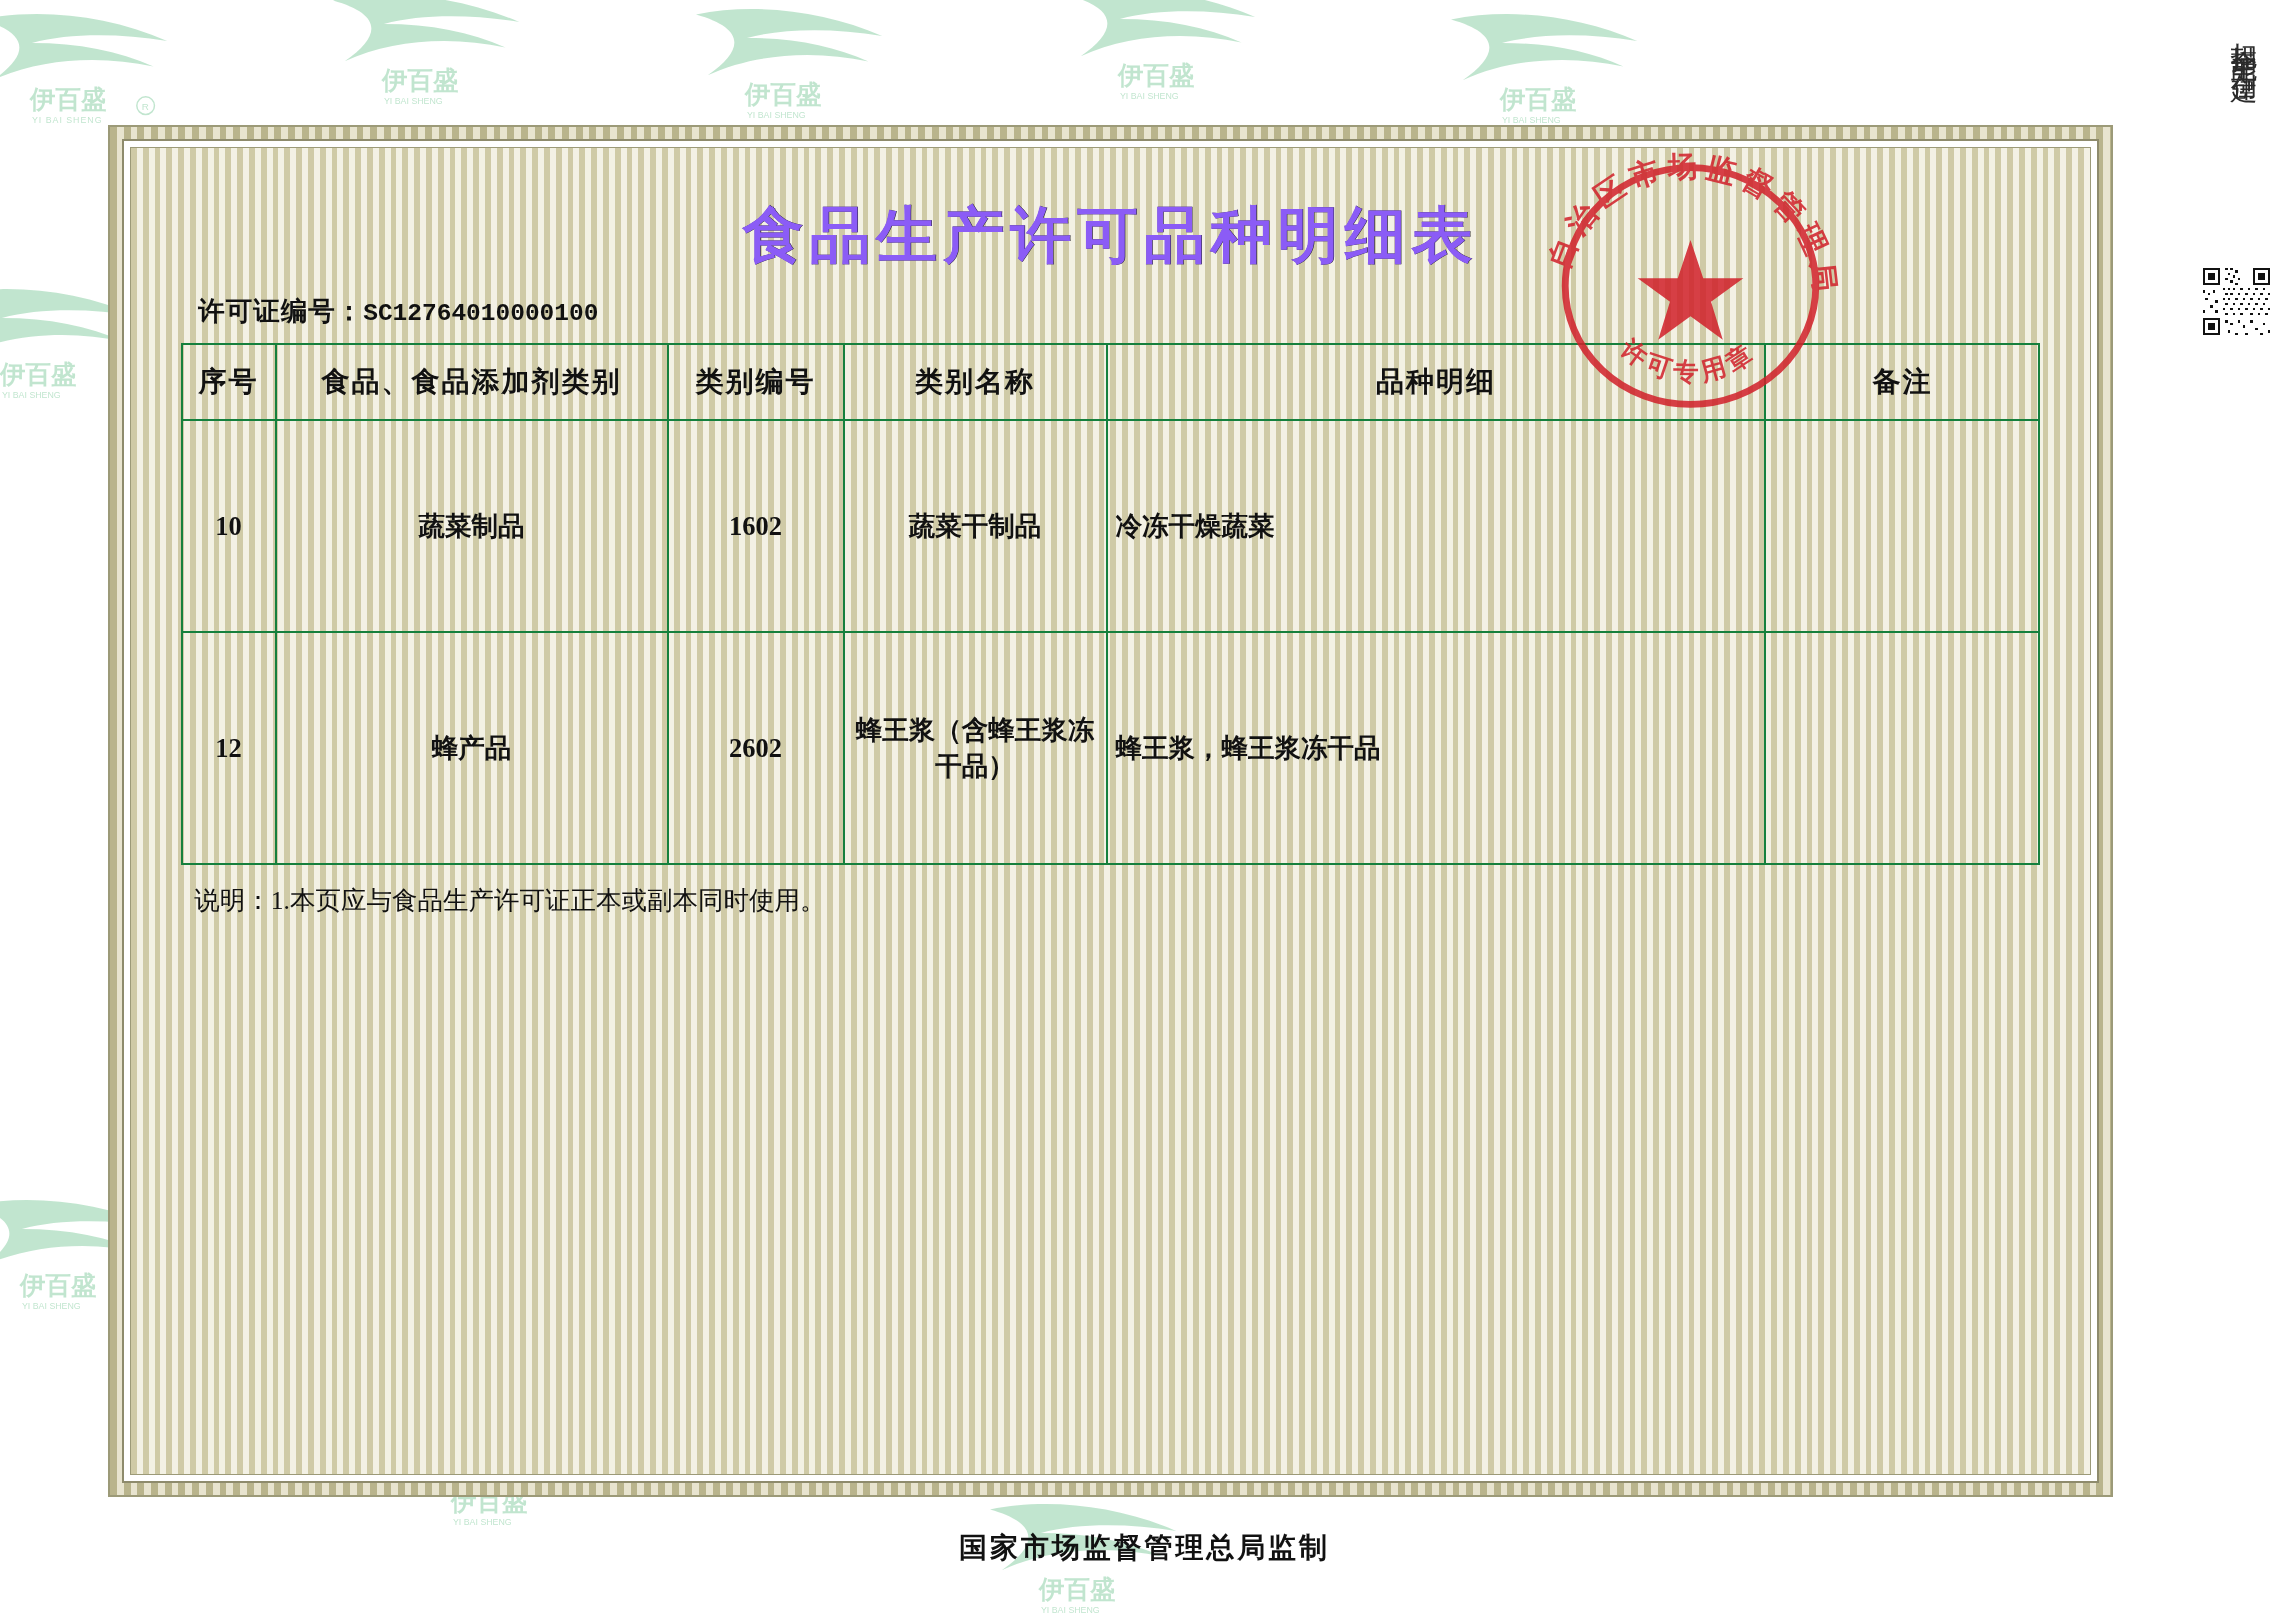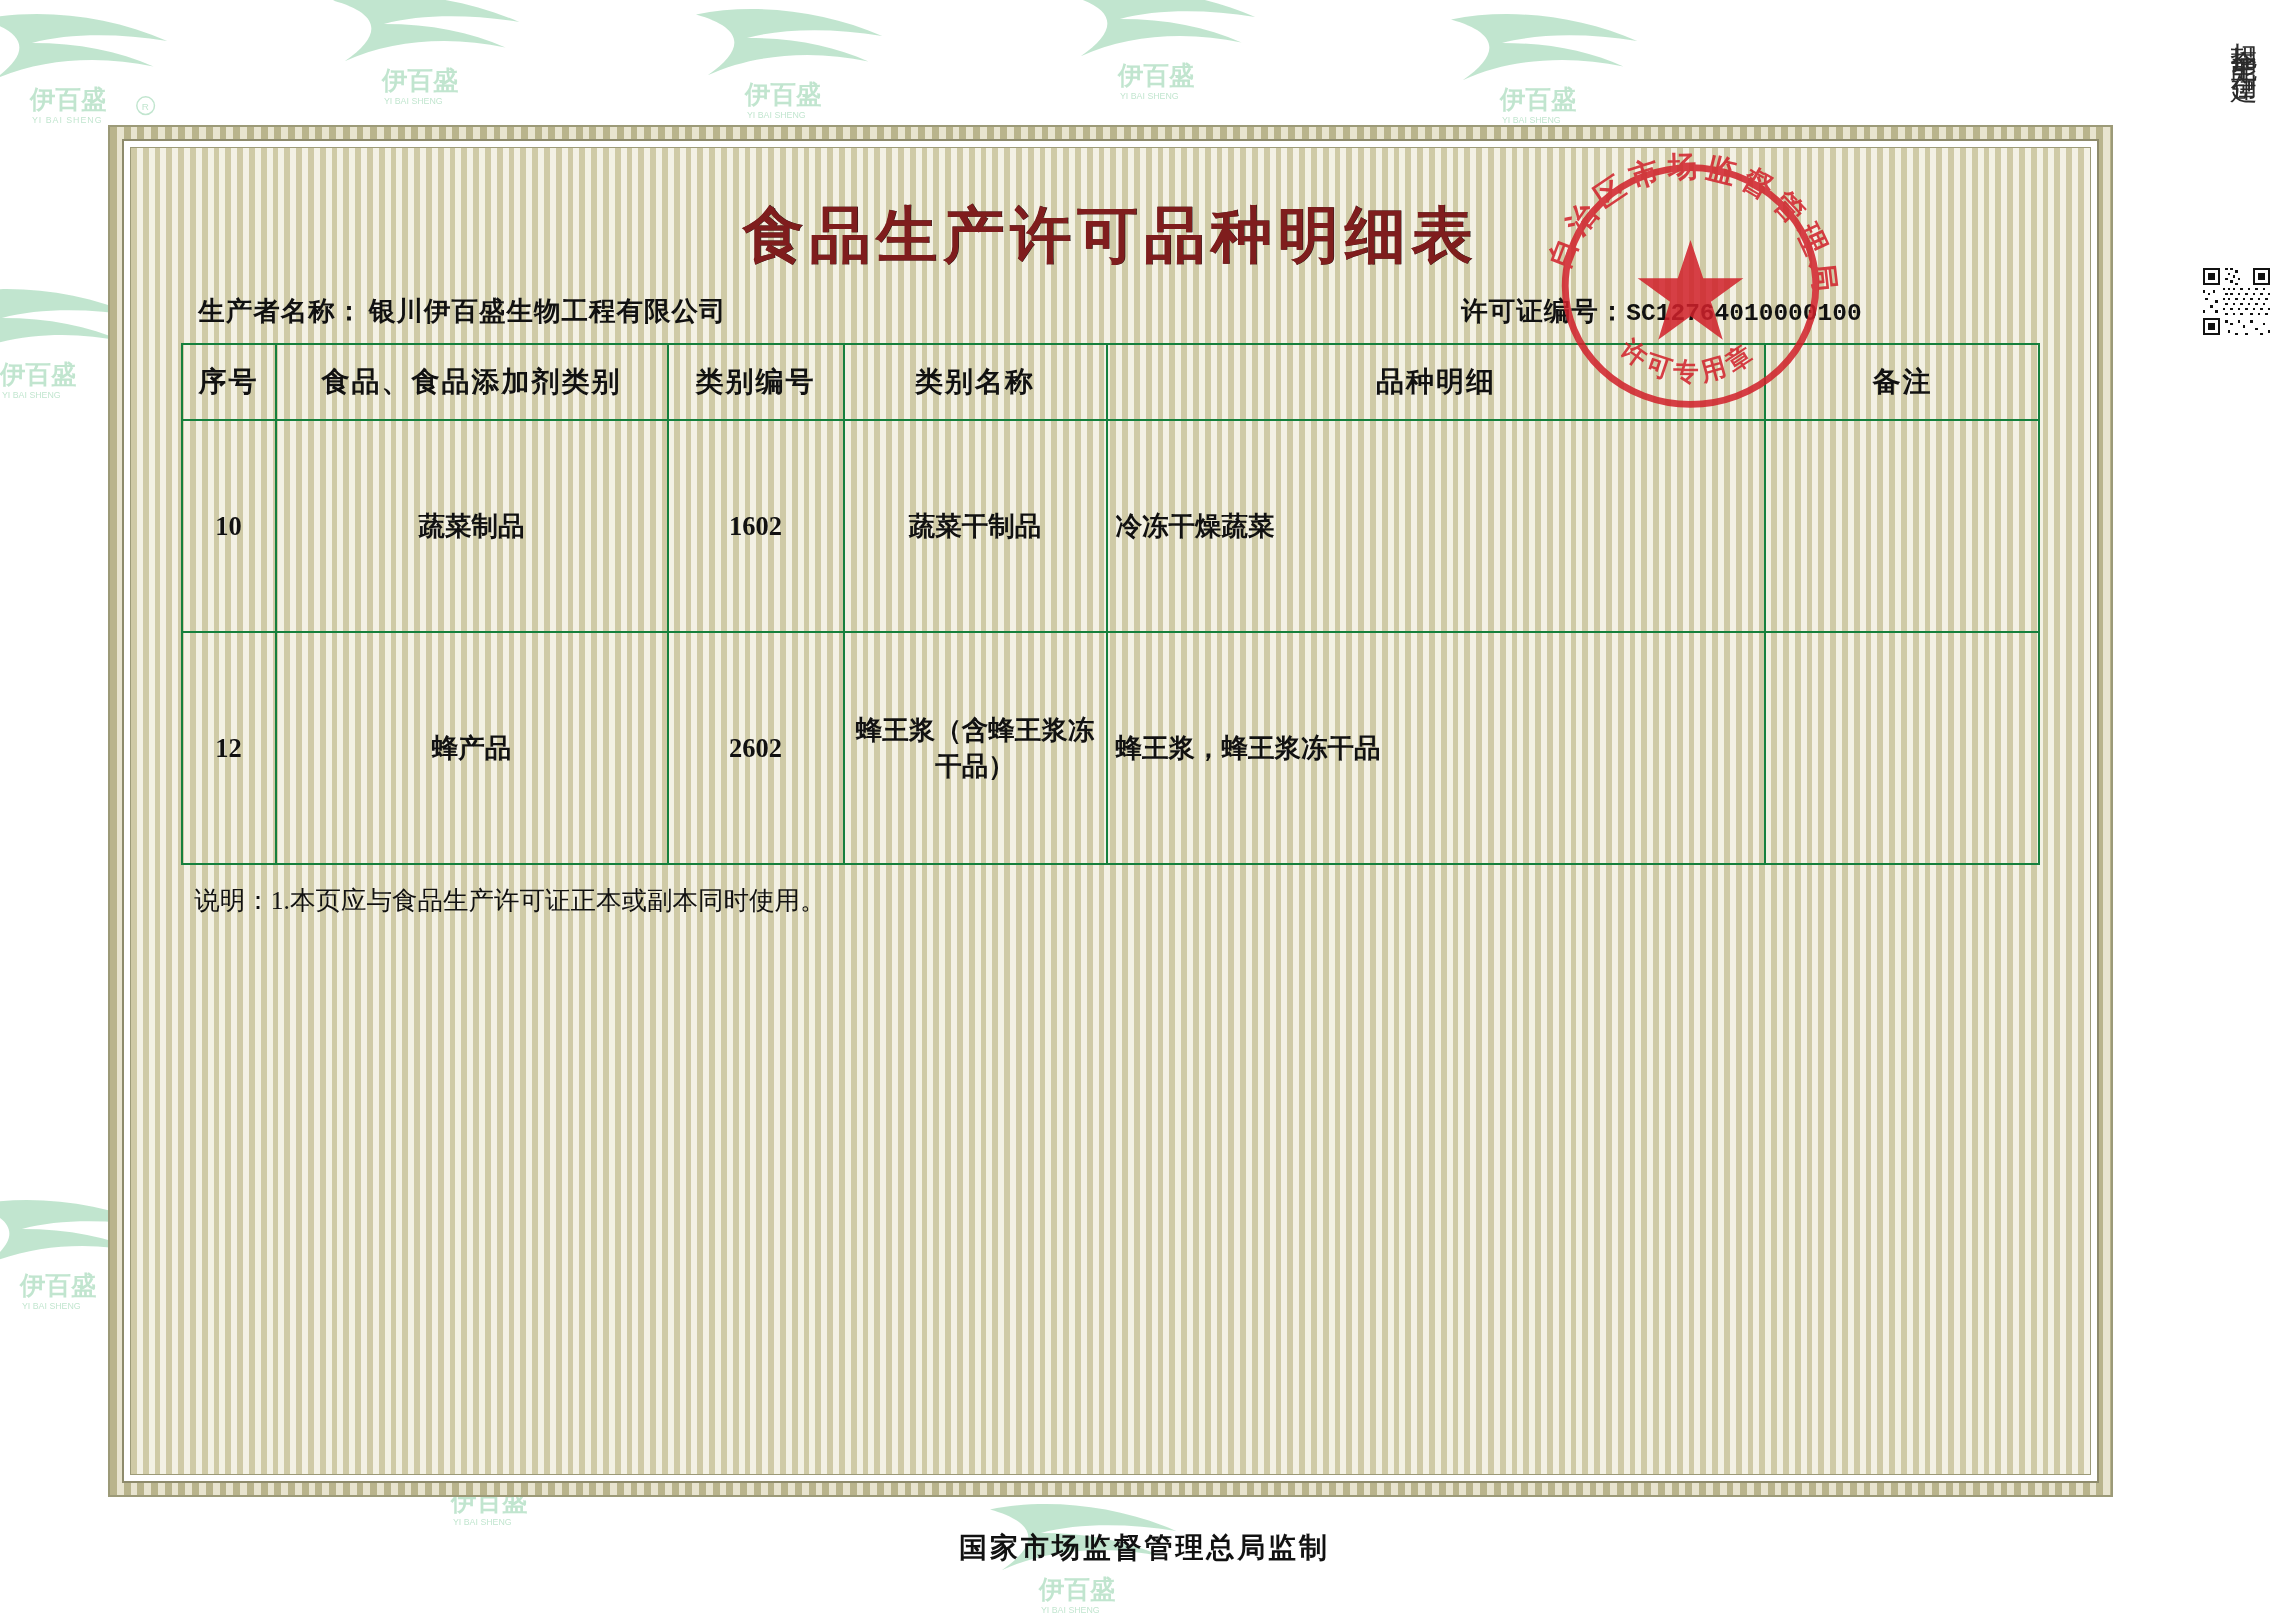--- a/index.html
+++ b/index.html
@@ -82,21 +82,21 @@
     top: 35px;
     bottom: 29px;
   }
 
   .doc-title {
     text-align: center;
     font-family: "Liberation Serif", "DejaVu Serif", serif;
     font-weight: bold;
     font-size: 61px;
     letter-spacing: 5.9px;
-    color: #7f1d1d;
+    color: #8b5cf6;
     margin: 13.7px 0 9.8px 0;
     text-shadow: 0.5px 0 0 #1a1a1a;
   }
 
   .meta-row {
     display: flex;
     justify-content: space-between;
     align-items: flex-end;
     font-size: 26.5px;
     font-weight: bold;
@@ -355,23 +355,20 @@
   <div class="border-mid">
     <div class="border-inner-deco"></div>
   </div>
 
   <div class="paper">
     <div class="content">
 
       <div class="doc-title">食品生产许可品种明细表</div>
 
       <div class="meta-row">
-        <div class="meta-left">
-          <span>生产者名称：</span><span class="value">银川伊百盛生物工程有限公司</span>
-        </div>
         <div class="meta-right">
           <span>许可证编号：</span><span class="value">SC12764010000100</span>
         </div>
       </div>
 
       <table class="detail">
         <colgroup>
           <col class="col-no">
             <col class="col-cat">
             <col class="col-code">

